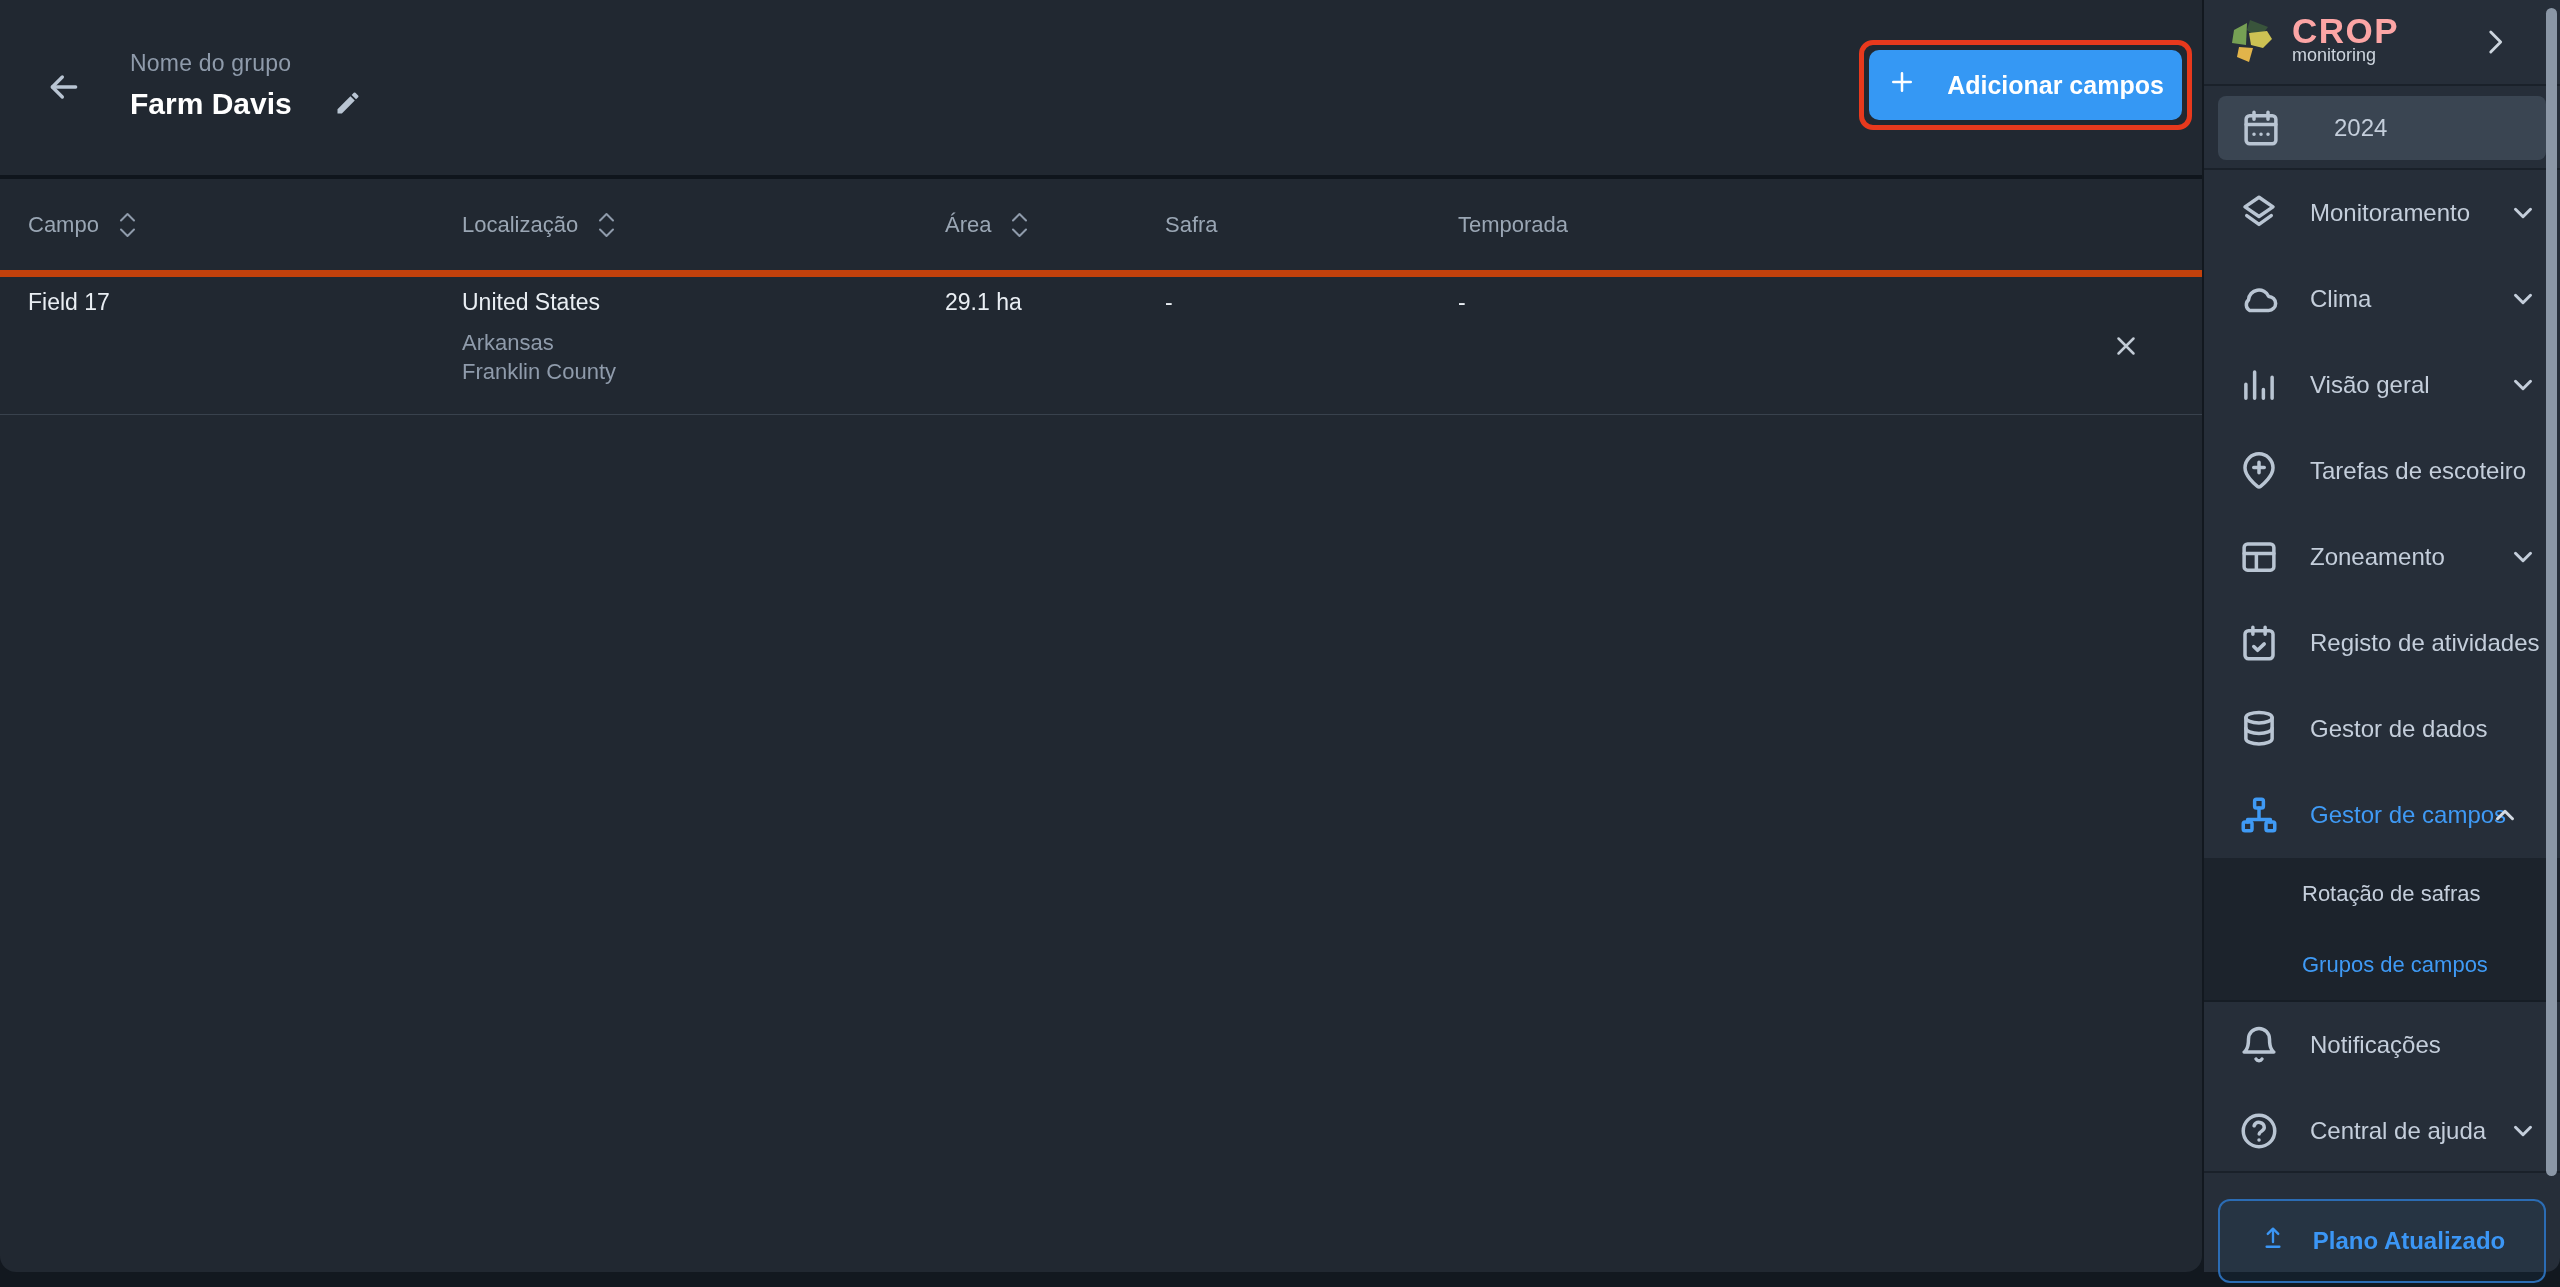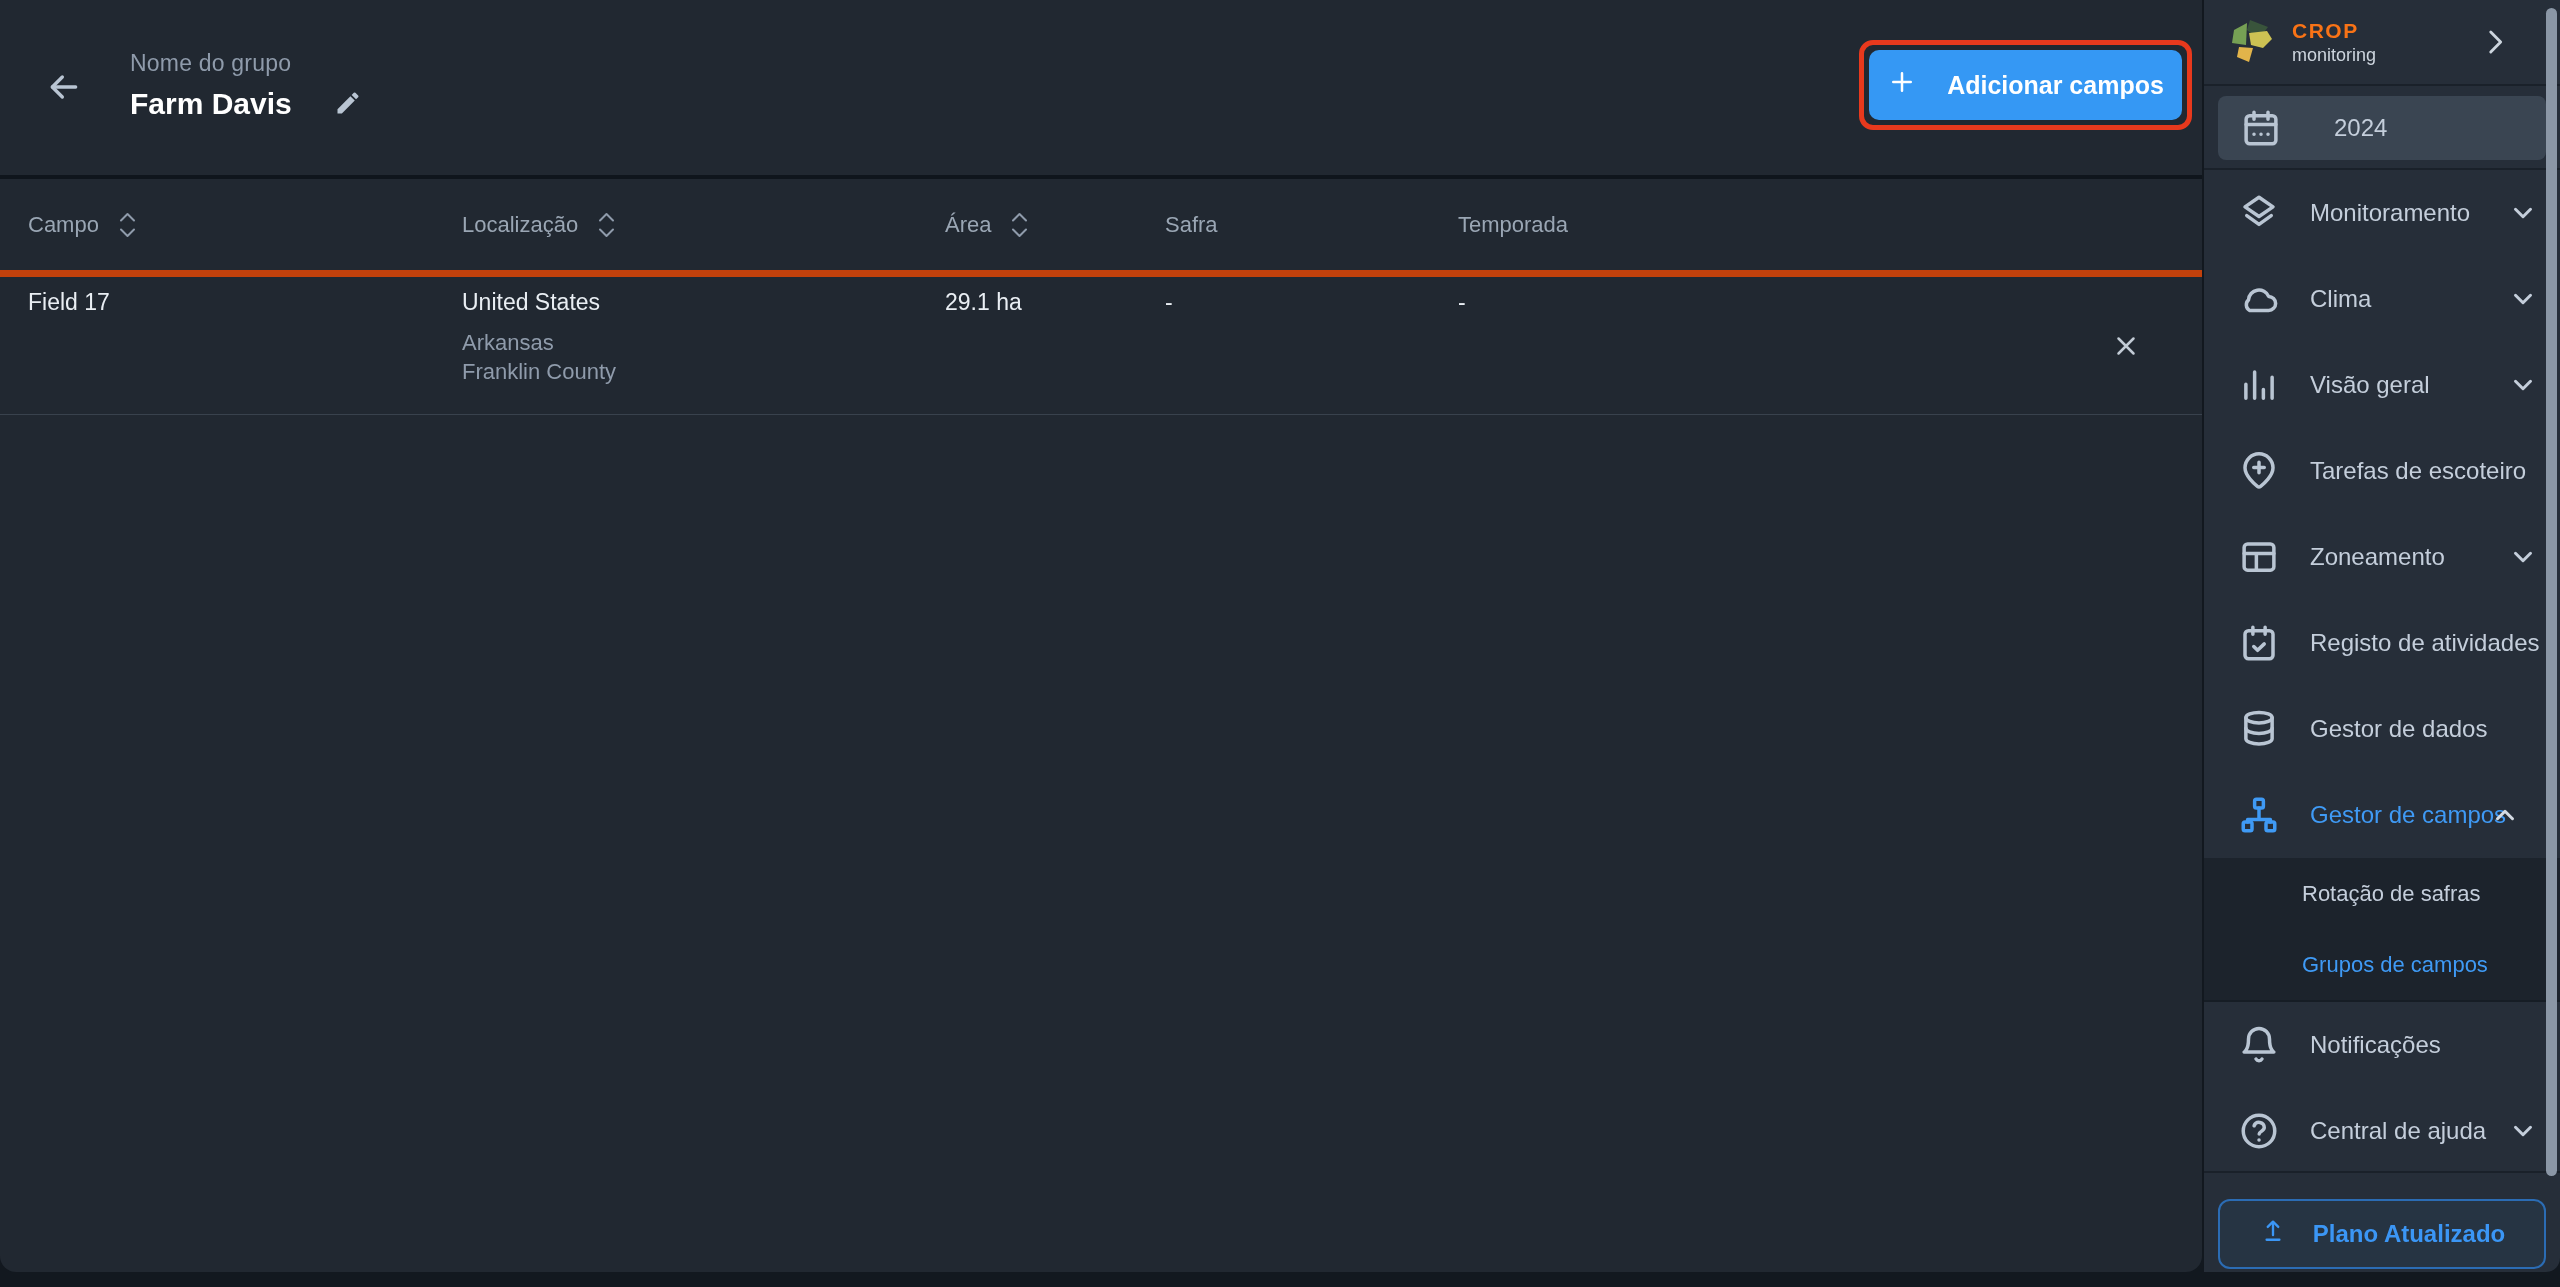--- a/index.html
+++ b/index.html
@@ -75,21 +75,21 @@
   
   .sidebar {
     position:absolute; left:2204px; top:0; width:356px; height:1272px;
     background:#262e39; border-radius:0 0 14px 0;
   }
   .side-logo {
     position:relative; height:86px; border-bottom:2px solid #1a212a;
     display:flex; align-items:center; padding-left:26px;
   }
   .logo-mark { width:48px; height:48px; margin-right:14px; flex:none; }
-  .logo-text .logo-title { font-size:21px; font-weight:bold; color:#f97316; letter-spacing:1.5px; line-height:26px; }
+  .logo-text .logo-title { font-size:35px; font-weight:bold; color:#fca5a5; letter-spacing:1.5px; line-height:26px; }
   .logo-text .logo-sub { font-size:18px; color:#cdd5de; margin-top:1px; }
   .collapse-btn {
     position:absolute; right:46px; top:24px; width:38px; height:38px;
     background:none; border:none; color:#cdd5de; cursor:pointer;
   }
   .collapse-btn svg { width:34px; height:34px; }
 
   .year-wrap { padding:10px 14px 8px 14px; border-bottom:2px solid #1a212a; }
   .year-item {
     height:64px; background:#3a4552; border-radius:8px;
@@ -116,21 +116,21 @@
 
   .submenu { background:#1c232c; border-bottom:2px solid #161d25; }
   .submenu-item {
     height:71px; display:flex; align-items:center;
     padding-left:98px; font-size:22px; color:#c4cedb; cursor:pointer;
   }
   .submenu-item.active { color:#3f9af5; }
 
   .side-bottom { position:absolute; left:0; right:0; bottom:0; height:101px; border-top:2px solid #1a212a; }
   .plan-btn {
-    position:absolute; left:14px; top:26px; width:328px; height:70px;
+    position:absolute; left:14px; top:26px; width:328px; height:84px;
     background:rgba(53,152,244,0.06); border:2px solid #2b6cb4; border-radius:12px;
     color:#3b96f5; font-size:24px; font-weight:bold; font-family:inherit;
     display:flex; align-items:center; justify-content:center; gap:26px;
     cursor:pointer;
   }
   .plan-btn svg { width:28px; height:28px; }
 
   .scroll-thumb {
     position:absolute; right:3px; top:8px; width:11px; height:1168px;
     background:#8b97a6; border-radius:6px; cursor:pointer;

